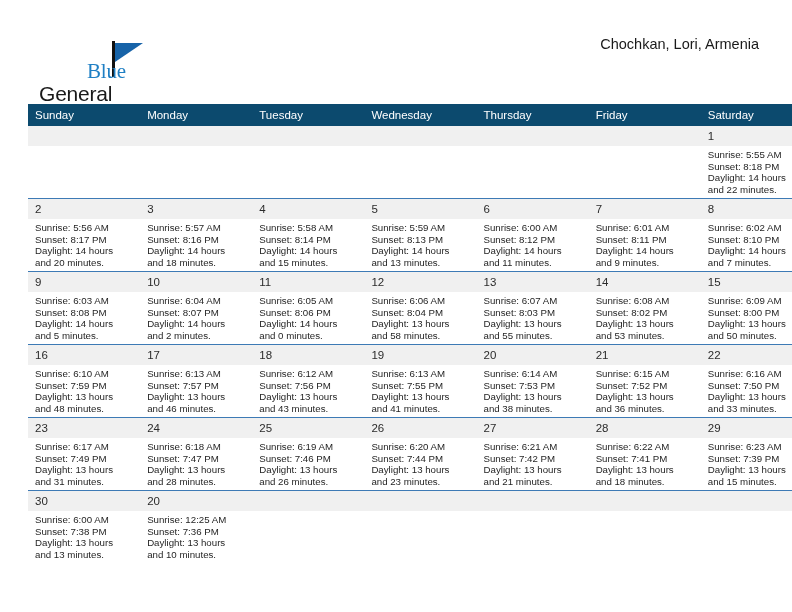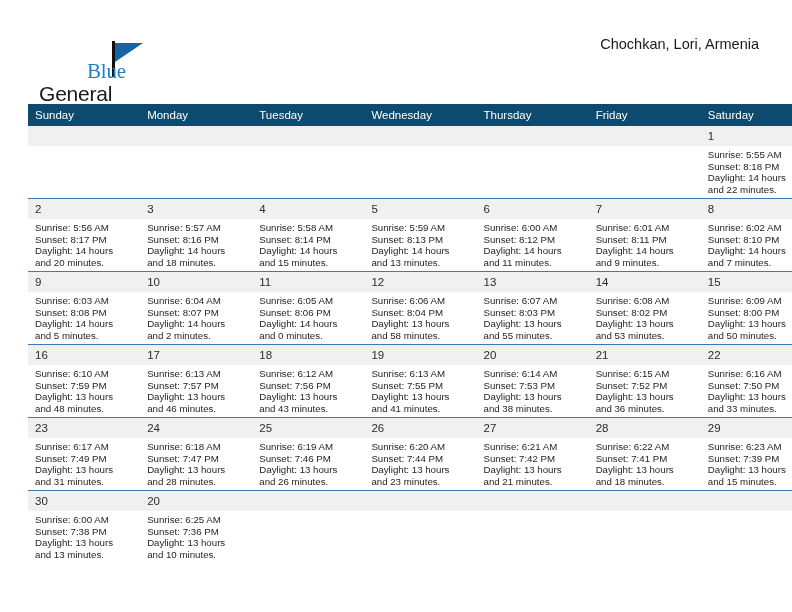--- a/index.html
+++ b/index.html
@@ -479,21 +479,21 @@
               <div class="cell-body">
                 <div>Sunrise: 6:00 AM</div>
                 <div>Sunset: 7:38 PM</div>
                 <div>Daylight: 13 hours</div>
                 <div>and 13 minutes.</div>
               </div>
             </td>
             <td>
               <span class="daynum">20</span>
               <div class="cell-body">
-                <div>Sunrise: 6:25 AM</div>
+                <div>Sunrise: 12:25 AM</div>
                 <div>Sunset: 7:36 PM</div>
                 <div>Daylight: 13 hours</div>
                 <div>and 10 minutes.</div>
               </div>
             </td>
             <td class="empty">
               <span class="daynum"></span>
             </td>
             <td class="empty">
               <span class="daynum"></span>

